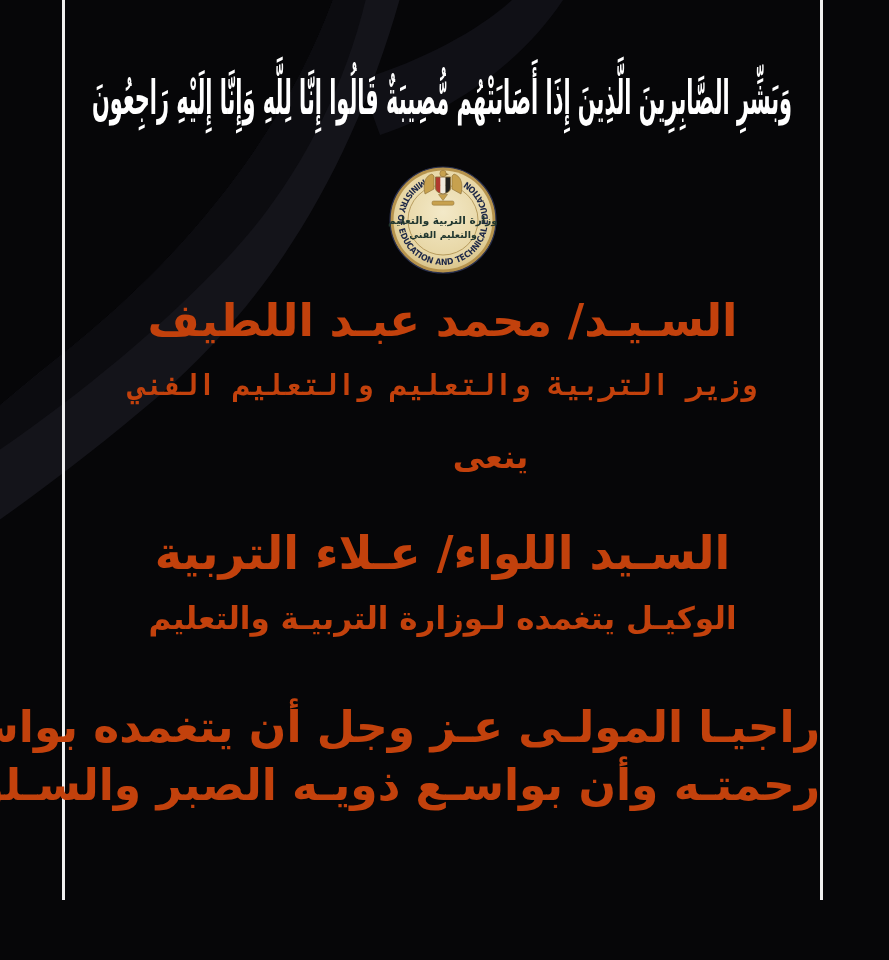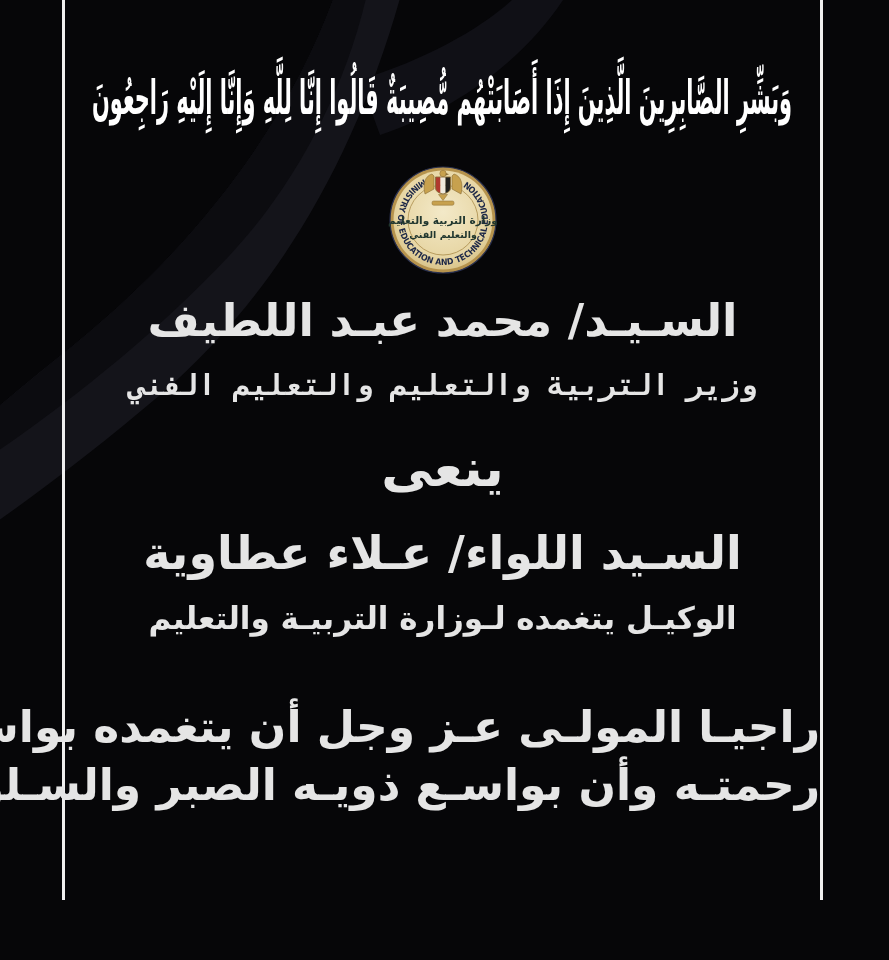--- a/index.html
+++ b/index.html
@@ -4,25 +4,25 @@
 <style>
   html,body{margin:0;padding:0;}
   body{width:889px;height:960px;overflow:hidden;background:#060608;}
   .stage{position:relative;width:889px;height:900px;background:#060608;overflow:hidden;
          font-family:"DejaVu Sans",sans-serif;}
   .bg-ribbon{position:absolute;left:0;top:0;z-index:1;}
   .frame{position:absolute;left:62px;top:-14px;width:755px;height:920px;z-index:2;
          border-left:3px solid #efefef;border-right:3px solid #efefef;border-bottom:3px solid #e9e9e9;}
   .verse-svg{position:absolute;left:75px;top:14px;z-index:3;}
   .logo-wrap{position:absolute;left:388px;top:160px;width:110px;height:116px;z-index:3;}
-  .ar{position:absolute;left:65px;width:755px;z-index:3;color:#e5e5e5;font-weight:bold;
+  .ar{position:absolute;left:65px;width:755px;z-index:3;color:#c2410c;font-weight:bold;
       direction:rtl;text-align:center;white-space:nowrap;}
   .minister-name{top:294px;font-size:45px;letter-spacing:1px;}
   .minister-title{top:368px;font-size:29px;font-family:Liberation Mono, monospace;}
-  .mourns{top:438px;font-size:52px;}
+  .mourns{top:438px;font-size:32px;margin-left:48px;}
   .deceased-name{top:526px;font-size:46px;letter-spacing:1px;}
   .deceased-title{top:600px;font-size:31px;}
   .prayer{top:698px;font-size:44px;line-height:58px;}
 </style>
 </head>
 <body>
 
 <div class="stage">
 
   <svg class="bg-ribbon" width="889" height="960" viewBox="0 0 889 960" aria-hidden="true">
@@ -77,21 +77,21 @@
       <text x="55" y="64" text-anchor="middle" direction="rtl" font-family="DejaVu Sans, sans-serif" font-weight="bold" font-size="10.5" fill="#21372f">وزارة التربية والتعليم</text>
       <text x="55" y="78" text-anchor="middle" direction="rtl" font-family="DejaVu Sans, sans-serif" font-weight="bold" font-size="9.5" fill="#21372f">والتعليم الفني</text>
     </svg>
   </div>
 
   <div class="ar minister-name">السـيـد/ محمد عبـد اللطيف</div>
   <div class="ar minister-title">وزير التربية والتعليم والتعليم الفني</div>
 
   <div class="ar mourns">ينعى</div>
 
-  <div class="ar deceased-name">السـيد اللواء/ عـلاء عطاوية</div>
+  <div class="ar deceased-name">السـيد اللواء/ عـلاء التربية</div>
   <div class="ar deceased-title">الوكيـل يتغمده لـوزارة التربيـة والتعليم</div>
 
   <div class="ar prayer">
     <div>راجيـا المولـى عـز وجل أن يتغمده بواسـع</div>
     <div>رحمتـه وأن بواسـع ذويـه الصبر والسـلوان</div>
   </div>
 
 </div>
 
 </body></html>

